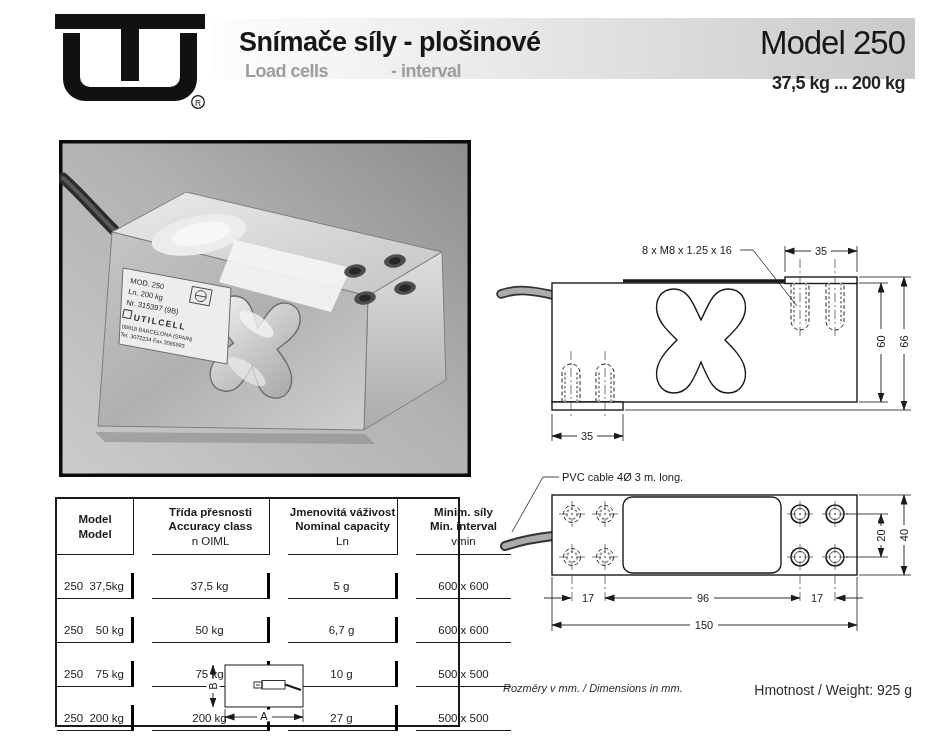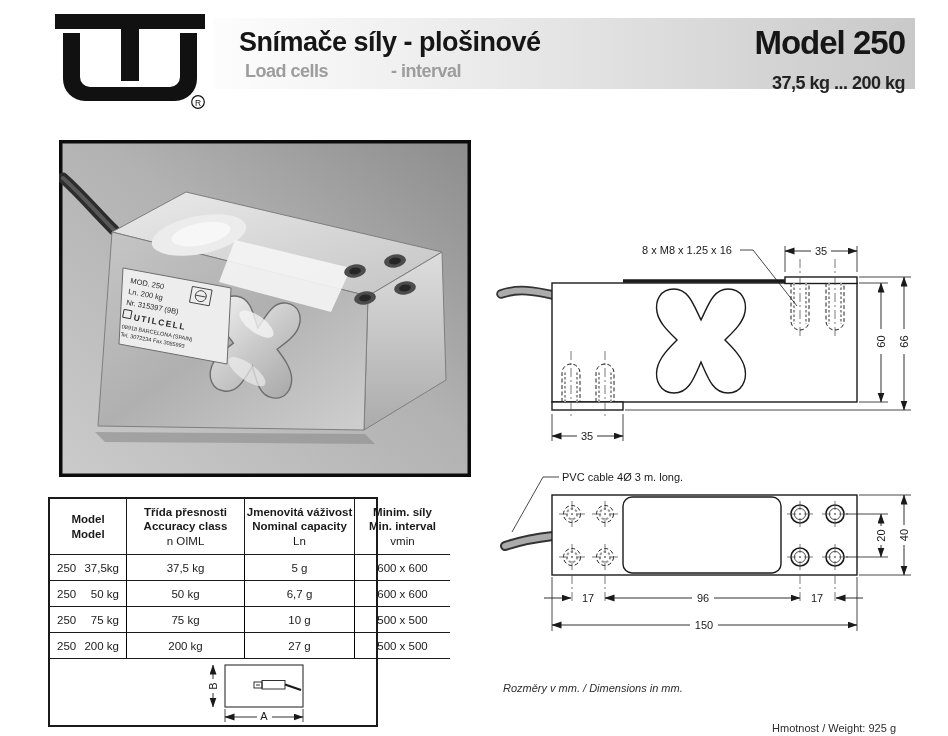--- a/index.html
+++ b/index.html
@@ -1,62 +1,62 @@
 <!DOCTYPE html>
 <html><head>
 <meta charset="utf-8">
 <style>
   html,body{margin:0;padding:0;background:#e9e9e9;}
   .page{position:relative;width:948px;height:736px;background:#ffffff;overflow:hidden;
         font-family:"Liberation Sans",sans-serif;color:#1a1a1a;}
   
   .logo-svg{position:absolute;left:55px;top:14px;width:150px;height:96px;}
-  .band{position:absolute;left:213px;top:18px;width:702px;height:71px;
+  .band{position:absolute;left:213px;top:18px;width:702px;height:61px;
         background:linear-gradient(to right,#fdfdfd 0%,#ececec 35%,#c9c9c9 100%);}
   .title-cs{position:absolute;left:26px;top:9px;font-size:27px;font-weight:bold;
             letter-spacing:-0.5px;color:#161616;white-space:nowrap;}
   .title-en{position:absolute;left:32px;top:43px;font-size:18px;font-weight:bold;
             letter-spacing:-0.5px;color:#9d9d9d;white-space:nowrap;}
   .title-en .en2{position:absolute;left:146px;top:0;}
-  .model-name{position:absolute;right:10px;top:6px;font-size:33px;font-weight:bold;
+  .model-name{position:absolute;right:10px;top:6px;font-size:33px;font-weight:normal;
               letter-spacing:-1px;color:#161616;}
   .model-range{position:absolute;right:10px;top:55px;font-size:18px;font-weight:bold;
                letter-spacing:-0.5px;color:#222;}
   
   .photo-svg{position:absolute;left:59px;top:140px;width:412px;height:337px;}
   
-  .tbl{position:absolute;left:48px;top:497px;width:330px;height:230px;box-sizing:border-box;
+  .tbl{position:absolute;left:55px;top:497px;width:405px;height:230px;box-sizing:border-box;
        border:2.5px solid #1a1a1a;display:grid;
        grid-template-columns:77px 118px 110px 95px;
-       grid-template-rows:56px 26px 26px 26px 26px 65px;}
+       grid-template-rows:56px 26px 26px 26px 26px 65px;gap:18px;}
   .tbl>div{box-sizing:border-box;}
   .th{border-right:1px solid #1a1a1a;border-bottom:1.5px solid #1a1a1a;
       display:flex;flex-direction:column;align-items:center;justify-content:center;
       font-size:11.5px;line-height:1.25;text-align:center;}
   .th span.b{font-weight:bold;display:block;}
   .th span.n{font-weight:normal;display:block;}
-  .td{border-right:1px solid #000000;border-bottom:1px solid #1a1a1a;
+  .td{border-right:3px solid #000000;border-bottom:1px solid #1a1a1a;
       display:flex;align-items:center;justify-content:center;font-size:11.5px;}
   .td.c1{justify-content:space-between;padding:0 7px;}
   .lastcol{border-right:none;}
   .tdiag{grid-column:1 / -1;border-bottom:none;}
   
   .overlay{position:absolute;left:0;top:0;width:948px;height:736px;pointer-events:none;}
   .overlay .txt{font-family:"Liberation Sans",sans-serif;font-size:11px;fill:#1a1a1a;}
   .overlay .shape{fill:#ffffff;stroke:#1a1a1a;stroke-width:1.4;}
   .overlay .thin{stroke:#1a1a1a;stroke-width:0.8;fill:none;}
   .overlay .dim{stroke:#1a1a1a;stroke-width:0.9;}
   .overlay .cl{stroke:#555;stroke-width:0.8;fill:none;stroke-dasharray:9,3,2,3;}
   .overlay .dash{stroke:#222;stroke-width:1;fill:none;stroke-dasharray:4,2.5;}
   .overlay .thr{stroke:#9a9a9a;stroke-width:2;fill:none;stroke-dasharray:2.5,2;}
   .overlay .bgx{fill:#ffffff;}
   
   .note-left{position:absolute;left:503px;top:682px;font-size:11px;color:#2c2c2c;font-style:italic;}
-  .note-right{position:absolute;left:684px;top:682px;width:212px;text-align:right;
-              font-size:11px;color:#2c2c2c;margin-top:40px;}
+  .note-right{position:absolute;left:700px;top:682px;width:212px;text-align:right;
+              font-size:14px;color:#2c2c2c;}
 </style>
 </head>
 <body>
 
 <div class="page">
 
   <svg class="logo-svg" viewBox="0 0 150 96">
     <rect x="0" y="0" width="150" height="15" fill="#111"></rect>
     <rect x="66" y="15" width="18" height="52" fill="#111"></rect>
     <path fill="#111" d="M8,19 h17 v44 a10,10 0 0 0 10,10 h80 a10,10 0 0 0 10,-10 v-44 h17 v46 a22,22 0 0 1 -22,22 h-90 a22,22 0 0 1 -22,-22 z"></path>

